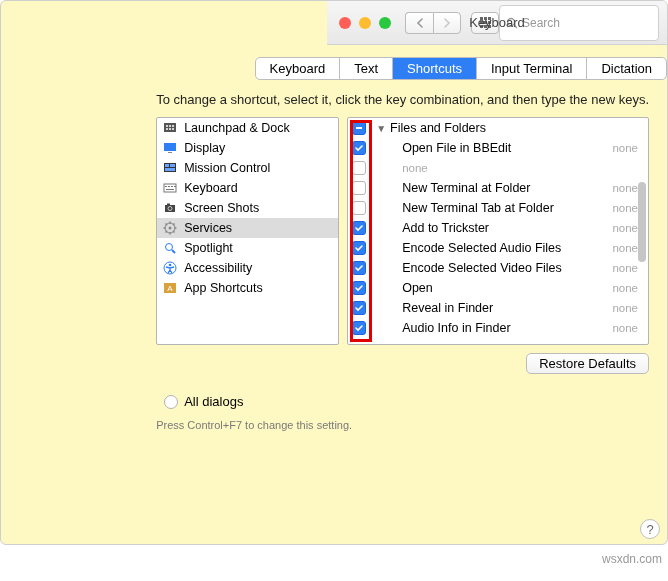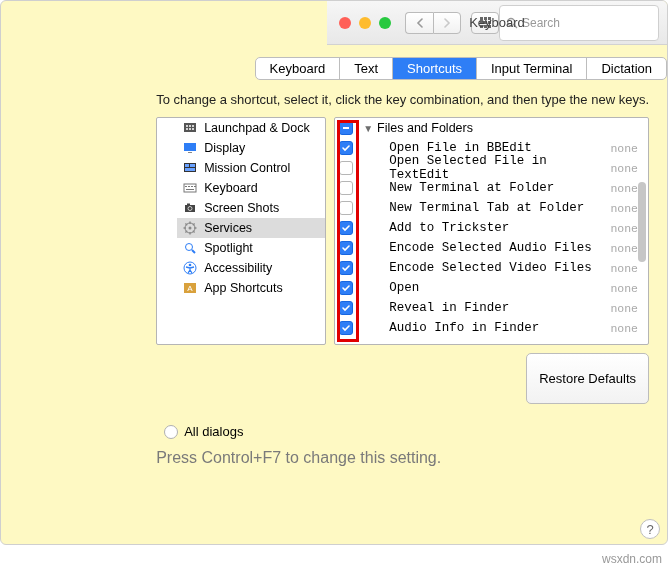--- a/index.html
+++ b/index.html
@@ -31,56 +31,56 @@
   .seg-tab { padding: 3px 14px; font-size: 13px; border-right: 1px solid #bdbdbd; cursor: default; }
   .seg-tab:last-child { border-right: none; }
   .seg-tab.active { background: #2e7ef6; color: #fff; }
 
   
   .content { flex: 1; padding: 0 18px 10px; display: flex; flex-direction: column; }
   .instruction { font-size: 13px; color: #222; margin: 2px 0 10px; }
 
   .panes { display: flex; gap: 8px; height: 228px; }
   .list-box { background: #fff; border: 1px solid #b5b5b5; border-radius: 2px; overflow: hidden; }
-  .left-list { width: 170px; padding-left: 20px; }
+  .left-list { width: 183px; }
   .right-list { flex: 1; position: relative; }
   .right-inner { position: absolute; left: 0; right: 0; top: 0; bottom: 0; overflow: hidden; }
   .scroll-thumb { position: absolute; right: 2px; top: 64px; width: 8px; height: 80px; background: #c6c6c6; border-radius: 4px; }
 
   .cat-row { display: flex; align-items: center; height: 20px; padding: 0 6px; gap: 7px; font-size: 12.5px; }
   .cat-row.selected { background: #dcdcdc; }
   .cat-ico { width: 14px; height: 14px; flex: none; display: flex; align-items: center; justify-content: center; }
   .cat-ico svg { width: 14px; height: 14px; }
 
   .svc-head { display: flex; align-items: center; height: 20px; padding-left: 4px; font-size: 12.5px; }
   .svc-head .cb { margin-right: 10px; }
   .svc-head .tri { margin-right: 4px; color: #6e6e6e; font-size: 10px; }
-  .svc-row { display: flex; align-items: center; height: 20px; padding: 0 10px 0 4px; font-size: 12.5px; font-family: Liberation Mono, monospace; }
+  .svc-row { display: flex; align-items: center; height: 20px; padding: 0 10px 0 4px; font-size: 12.5px; }
   .svc-row .cb { margin-right: 36px; }
   .svc-row .lbl { flex: 1; }
   .svc-row .kb { color: #aaa; font-size: 11.5px; }
 
   .red-hilite { position: absolute; left: 2px; top: 2px; width: 22px; bottom: 2px; border: 3px solid #e00000; pointer-events: none; }
 
   .cb { width: 14px; height: 14px; border-radius: 3px; display: flex; align-items: center; justify-content: center; flex: none; }
   .cb.checked { background: #2e7ef6; border: 1px solid #1766e0; }
   .cb.unchecked { background: #fff; border: 1px solid #b6b6b6; }
   .cb.mixed { background: #2e7ef6; border: 1px solid #1766e0; }
   .cb svg { width: 10px; height: 10px; }
 
   .restore-row { display: flex; justify-content: flex-end; margin-top: 8px; }
-  .btn { background: linear-gradient(#fff,#f2f2f2); border: 1px solid #bcbcbc; border-radius: 5px; padding: 17px 12px; font-size: 13px; }
+  .btn { background: linear-gradient(#fff,#f2f2f2); border: 1px solid #bcbcbc; border-radius: 5px; padding: 2px 12px; font-size: 13px; }
 
   .fka { margin-top: 16px; font-size: 13px; }
   .radios { margin-top: 4px; }
   .radio-row { display: flex; align-items: center; gap: 6px; margin: 2px 0 2px 8px; }
   .radio { width: 14px; height: 14px; border-radius: 50%; border: 1px solid #b0b0b0; background: #fff; display: flex; align-items: center; justify-content: center; }
   .radio.sel { border-color: #1766e0; background: #fff; }
   .radio.sel .rdot { width: 8px; height: 8px; border-radius: 50%; background: #2e7ef6; }
-  .hint { margin-top: 10px; font-size: 16px; color: #7a7a7a; }
+  .hint { margin-top: 10px; font-size: 11px; color: #7a7a7a; }
 
   .help { position: absolute; right: 8px; bottom: 42px; width: 20px; height: 20px; border-radius: 50%; border: 1px solid #bfbfbf; background: #fff; display: flex; align-items: center; justify-content: center; color: #6a6a6a; font-size: 13px; }
 
   .watermark { position: absolute; right: 6px; top: 552px; font-size: 12px; color: #999; }
   .container { position: relative; width: 668px; height: 581px; }
 </style>
 </head>
 <body>
 <div class="container">
 
@@ -260,21 +260,20 @@
                 <div class="cb checked">
                   <svg viewBox="0 0 10 10">
                     <path d="M2 5 L4 7 L8 3" stroke="#fff" stroke-width="1.6" fill="none" stroke-linecap="round"></path>
                   </svg>
                 </div>
                 <span class="lbl">Open File in BBEdit</span>
                 <span class="kb">none</span>
               </div>
               <div class="svc-row">
                 <div class="cb unchecked"></div>
-                <span class="lbl">Open Selected File in TextEdit</span>
                 <span class="kb">none</span>
               </div>
               <div class="svc-row">
                 <div class="cb unchecked"></div>
                 <span class="lbl">New Terminal at Folder</span>
                 <span class="kb">none</span>
               </div>
               <div class="svc-row">
                 <div class="cb unchecked"></div>
                 <span class="lbl">New Terminal Tab at Folder</span>

